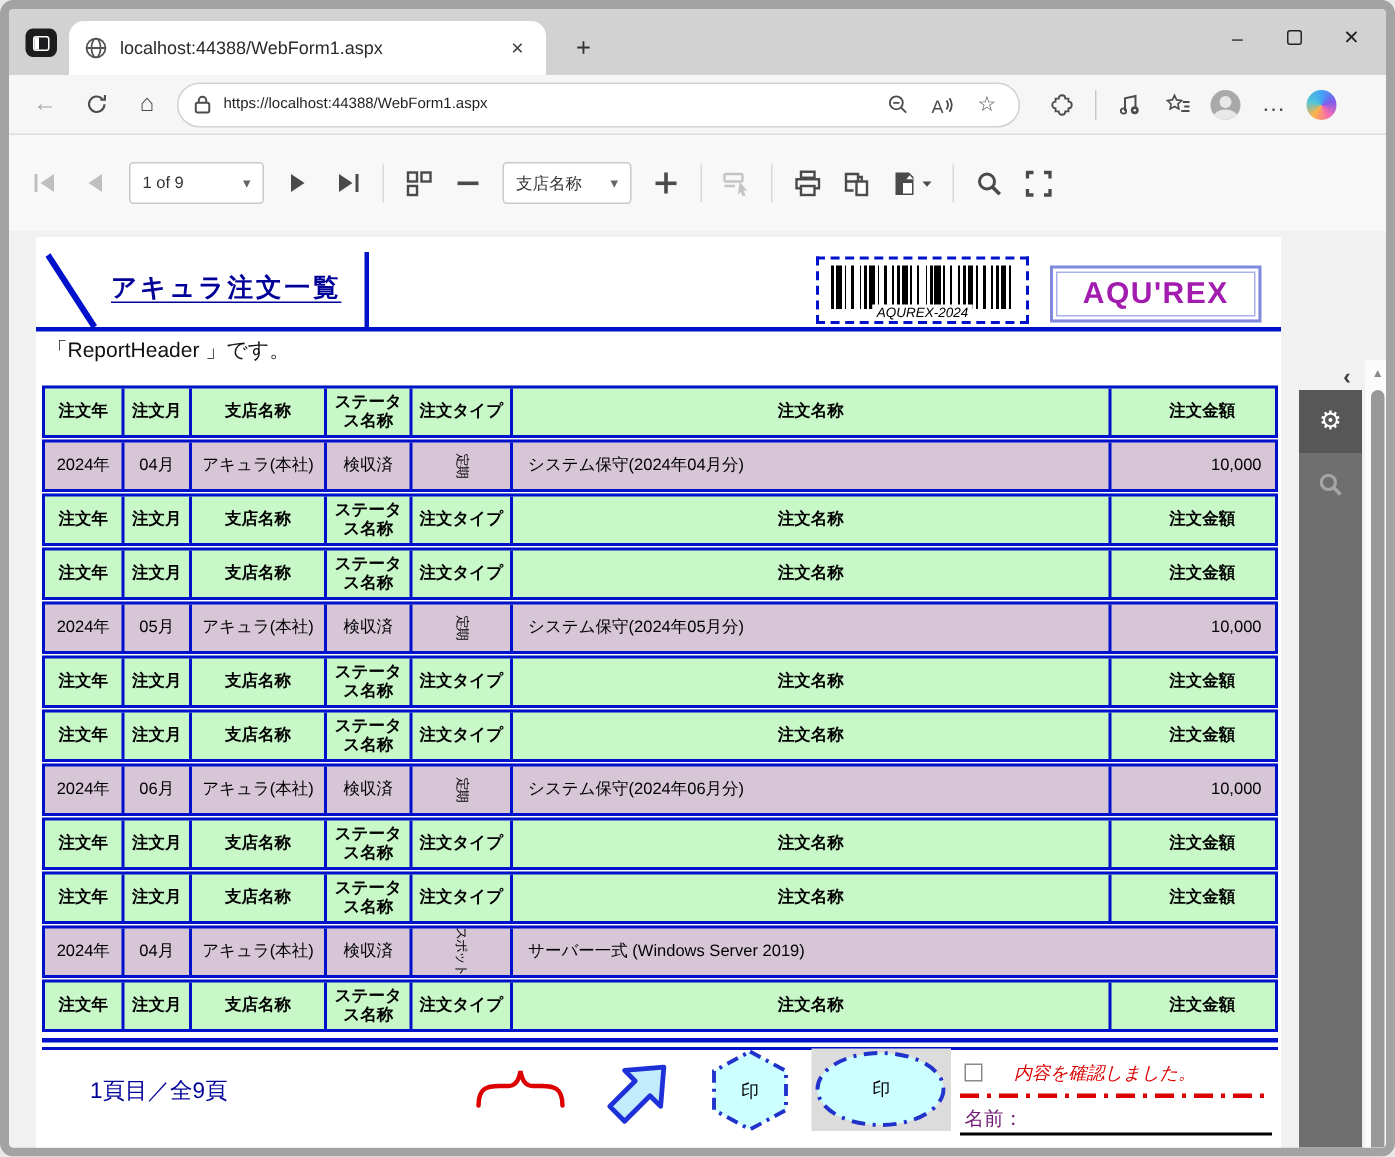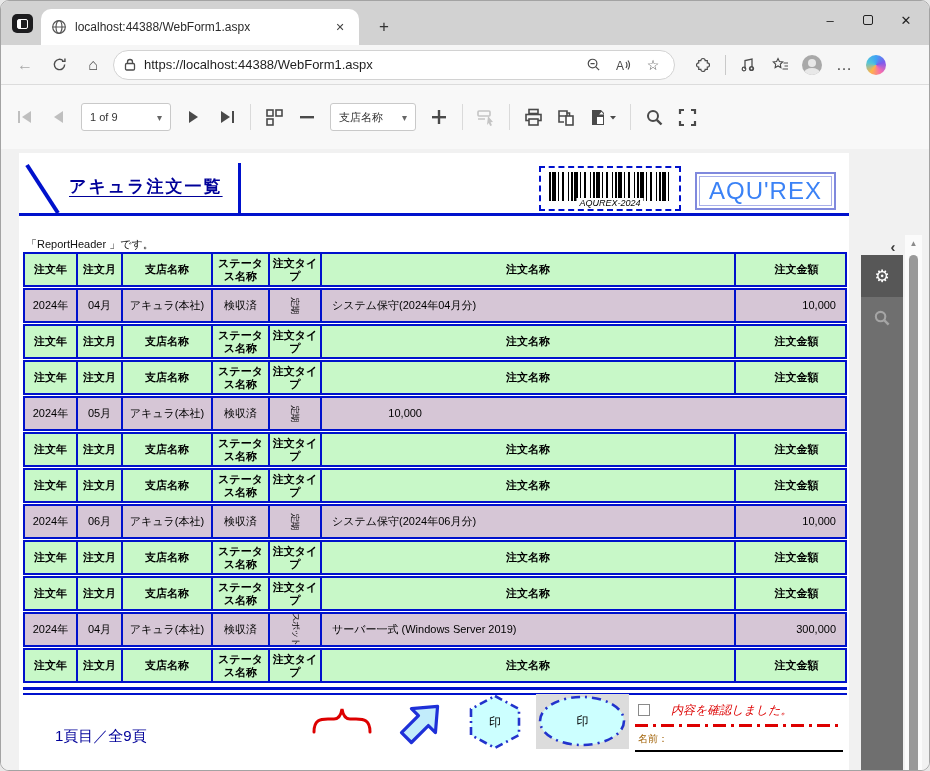--- a/index.html
+++ b/index.html
@@ -1,37 +1,37 @@
 <!DOCTYPE html>
 <html><head>
 <meta charset="utf-8">
 <style>
   html,body{margin:0;padding:0;background:#e8e8e8;font-family:"Liberation Sans","DejaVu Sans",sans-serif;}
   *{box-sizing:border-box;}
-  .window{position:relative;width:930px;height:771px;background:#fff;border:1px solid #a3a3a3;border-radius:9px;overflow:hidden;}
+  .window{position:relative;width:930px;height:771px;background:#fff;border:6px solid #a3a3a3;border-radius:9px;overflow:hidden;}
 
   
   .tabstrip{position:relative;height:44px;background:#d2d2d2;}
   .tab-actions{position:absolute;left:11px;top:13px;width:21px;height:19px;background:#1d1d1f;border-radius:5px;display:flex;align-items:center;justify-content:center;}
   .tab-actions .inner{width:11px;height:10px;border:1.5px solid #fff;border-radius:2px;position:relative;}
   .tab-actions .inner::before{content:"";position:absolute;left:0;top:0;bottom:0;width:3px;background:#fff;}
   .tab{position:absolute;left:40px;top:8px;width:318px;height:36px;background:#fff;border-radius:10px 10px 0 0;display:flex;align-items:center;padding:0 10px;gap:8px;}
   .tab-title{font-size:12px;color:#2b2b2b;flex:1;white-space:nowrap;overflow:hidden;}
   .tab-close{color:#444;font-size:11px;width:18px;height:18px;display:flex;align-items:center;justify-content:center;border-radius:4px;}
   .newtab-btn{position:absolute;left:372px;top:16px;width:22px;height:22px;color:#333;font-size:17px;line-height:20px;text-align:center;}
   .win-controls{position:absolute;right:4px;top:4px;display:flex;}
   .win-btn{width:38px;height:30px;display:flex;align-items:center;justify-content:center;color:#222;font-size:13px;}
   .win-max .box{width:10px;height:10px;border:1.2px solid #222;border-radius:2px;}
 
   
   .addressbar{height:40px;background:#f6f6f6;border-bottom:1px solid #dcdcdc;display:flex;align-items:center;padding:0 10px;gap:6px;}
   .nav-ic{width:28px;height:28px;display:flex;align-items:center;justify-content:center;font-size:16px;color:#4c4c4c;}
   .nav-ic.disabled{color:#a9a9a9;}
   .url-pill{height:30px;flex:0 0 562px;background:#fff;border:1px solid #d2d2d2;border-radius:16px;display:flex;align-items:center;padding:0 10px;gap:8px;}
-  .url-text{font-size:13px;color:#1f1f1f;flex:1;white-space:nowrap;overflow:hidden;}
+  .url-text{font-size:10px;color:#1f1f1f;flex:1;white-space:nowrap;overflow:hidden;}
   .pill-ic{width:22px;height:22px;display:flex;align-items:center;justify-content:center;color:#4c4c4c;font-size:14px;}
   .right-ics{display:flex;align-items:center;gap:4px;margin-left:8px;}
   .vdiv{width:1px;height:20px;background:#c9c9c9;margin:0 4px;}
   .avatar{width:20px;height:20px;border-radius:50%;background:#a9a9a9;position:relative;overflow:hidden;}
   .avatar::before{content:"";position:absolute;left:6px;top:4px;width:8px;height:8px;border-radius:50%;background:#e8e8e8;}
   .avatar::after{content:"";position:absolute;left:2px;top:13px;width:16px;height:10px;border-radius:50%;background:#e8e8e8;}
   .copilot{width:20px;height:20px;border-radius:50%;background:conic-gradient(#3fa4f5,#7e5bed,#f56bb0,#ffb347,#52c5d8,#3fa4f5);}
 
   
   .rv-toolbar{height:64px;background:#f8f8f8;display:flex;align-items:center;padding:0 14px;gap:13px;}
@@ -44,54 +44,54 @@
 
   
   .viewer-body{position:relative;height:623px;background:#f1f1f1;}
   .report-page{position:absolute;left:18px;top:4px;width:830px;height:619px;background:#fff;}
 
   
   .diag{position:absolute;left:5px;top:10px;}
   .report-title{position:absolute;left:50px;top:22px;font-size:17px;font-weight:bold;color:#000099;letter-spacing:2px;text-decoration:underline;text-underline-offset:4px;}
   .title-vline{position:absolute;left:219px;top:10px;width:3px;height:51px;background:#0011cc;}
   .header-hline{position:absolute;left:0;top:60px;width:830px;height:3px;background:#0011cc;}
-  .header-note{position:absolute;left:7px;top:84px;font-size:11px;color:#111;}
+  .header-note{position:absolute;left:7px;top:67px;font-size:14px;color:#111;}
   .barcode-box{position:absolute;left:520px;top:13px;width:142px;height:45px;border:2px dashed #0011cc;background:#fff;}
   .bars{position:absolute;left:8px;top:4px;right:8px;height:29px;
     background:repeating-linear-gradient(90deg,#000 0 2px,#fff 2px 3px,#000 3px 7px,#fff 7px 9px,#000 9px 10px,#fff 10px 13px,#000 13px 15px,#fff 15px 19px,#000 19px 20px,#fff 20px 22px);}
   .barcode-label{position:absolute;left:50%;bottom:1px;transform:translateX(-50%);background:#fff;font-size:9px;font-style:italic;padding:0 3px;white-space:nowrap;color:#000;}
   .logo-box{position:absolute;left:676px;top:19px;width:141px;height:38px;border:2px solid #8089dd;background:#fff;box-shadow:inset 0 0 0 2px #fff,inset 0 0 0 3px #aab1ea;display:flex;align-items:center;justify-content:center;}
-  .logo-text{font-size:24px;font-weight:normal;color:#3b82f6;letter-spacing:1px;}
+  .logo-text{font-size:20px;font-weight:bold;color:#a21caf;letter-spacing:1px;}
 
   
   .order-table{position:absolute;left:4px;top:99px;width:824px;display:flex;flex-direction:column;gap:1px;}
   .trow{display:flex;height:35px;border:2px solid #0011cc;}
   .hrow{background:#c8f8c8;}
   .drow{background:#d6c6d6;}
   .tcell{border-right:2px solid #0011cc;display:flex;align-items:center;justify-content:center;font-size:11px;line-height:1.15;text-align:center;overflow:hidden;color:#000;}
   .tcell:last-child{border-right:none;}
   .hrow .tcell{font-weight:bold;}
-  .c0{width:53px;}.c1{width:45px;}.c2{width:90px;}.c3{width:57px;}.c4{width:52px;}.c5{flex:1;}.c6{width:109px;padding-left:12px;}
+  .c0{width:53px;}.c1{width:45px;}.c2{width:90px;}.c3{width:57px;}.c4{width:67px;}.c5{flex:1;}.c6{width:109px;padding-left:12px;}
   .drow .c5{justify-content:flex-start;padding-left:10px;text-align:left;}
   .drow .c6{justify-content:flex-end;padding-right:9px;}
   .rot-text{transform:rotate(90deg);font-size:9px;white-space:nowrap;letter-spacing:-1px;}
 
   
   .footer-sep{position:absolute;left:4px;top:534px;width:824px;height:8px;border-top:3px solid #0011cc;border-bottom:2px solid #0011cc;}
-  .page-label{position:absolute;left:36px;top:574px;font-size:15px;color:#000099;}
+  .page-label{position:absolute;left:36px;top:560px;font-size:15px;color:#000099;}
   .brace-svg{position:absolute;left:292px;top:552px;}
   .arrow-svg{position:absolute;left:374px;top:540px;}
   .hex-stamp{position:absolute;left:447px;top:540px;width:58px;height:58px;}
   .stamp-label{position:absolute;left:0;top:0;width:100%;height:100%;display:flex;align-items:center;justify-content:center;font-size:12px;color:#000;}
   .ellipse-stamp{position:absolute;left:517px;top:541px;width:93px;height:55px;background:#dcdcdc;}
   .confirm-checkbox{position:absolute;left:619px;top:551px;width:12px;height:12px;border:1px solid #8a8a8a;background:#fff;}
   .confirm-text{position:absolute;left:652px;top:549px;font-size:12px;font-weight:normal;font-style:italic;color:#dd0000;}
   .red-line{position:absolute;left:616px;top:571px;width:208px;height:3px;
     background:repeating-linear-gradient(90deg,#dd0000 0 13px,transparent 13px 18px,#dd0000 18px 21px,transparent 21px 26px);}
-  .name-label{position:absolute;left:619px;top:579px;font-size:10px;color:#a16207;}
+  .name-label{position:absolute;left:619px;top:579px;font-size:13px;color:#701a75;}
   .name-line{position:absolute;left:616px;top:597px;width:208px;border-bottom:2px solid #000;}
 
   
   .panel-collapse{position:absolute;left:882px;top:88px;width:20px;height:18px;display:flex;align-items:center;justify-content:center;color:#3e3e3e;font-size:15px;font-weight:bold;}
   .side-panel{position:absolute;left:860px;top:106px;width:42px;height:650px;background:#6f6f6f;}
   .panel-item{height:42px;display:flex;align-items:center;justify-content:center;}
   .panel-item.active{background:#575757;}
   .panel-gear{color:#fff;font-size:17px;}
   .vscroll{position:absolute;left:904px;top:86px;width:17px;height:678px;background:#fbfbfb;}
   .scroll-arrow{position:absolute;left:0;width:17px;height:16px;display:flex;align-items:center;justify-content:center;color:#8b8b8b;font-size:8px;}
@@ -344,20 +344,21 @@
             <div class="tcell c6">注文金額</div>
           </div>
           <div class="trow drow">
             <div class="tcell c0">2024年</div>
             <div class="tcell c1">05月</div>
             <div class="tcell c2">アキュラ(本社)</div>
             <div class="tcell c3">検収済</div>
             <div class="tcell c4">
               <span class="rot-text">定期</span>
             </div>
+            <div class="tcell c5">システム保守(2024年05月分)</div>
             <div class="tcell c6">10,000</div>
           </div>
           <div class="trow hrow">
             <div class="tcell c0">注文年</div>
             <div class="tcell c1">注文月</div>
             <div class="tcell c2">支店名称</div>
             <div class="tcell c3">ステータス名称</div>
             <div class="tcell c4">注文タイプ</div>
             <div class="tcell c5">注文名称</div>
             <div class="tcell c6">注文金額</div>
@@ -402,21 +403,20 @@
           </div>
           <div class="trow drow">
             <div class="tcell c0">2024年</div>
             <div class="tcell c1">04月</div>
             <div class="tcell c2">アキュラ(本社)</div>
             <div class="tcell c3">検収済</div>
             <div class="tcell c4">
               <span class="rot-text">スポット</span>
             </div>
             <div class="tcell c5">サーバー一式 (Windows Server 2019)</div>
-            <div class="tcell c6">300,000</div>
           </div>
           <div class="trow hrow">
             <div class="tcell c0">注文年</div>
             <div class="tcell c1">注文月</div>
             <div class="tcell c2">支店名称</div>
             <div class="tcell c3">ステータス名称</div>
             <div class="tcell c4">注文タイプ</div>
             <div class="tcell c5">注文名称</div>
             <div class="tcell c6">注文金額</div>
           </div>

